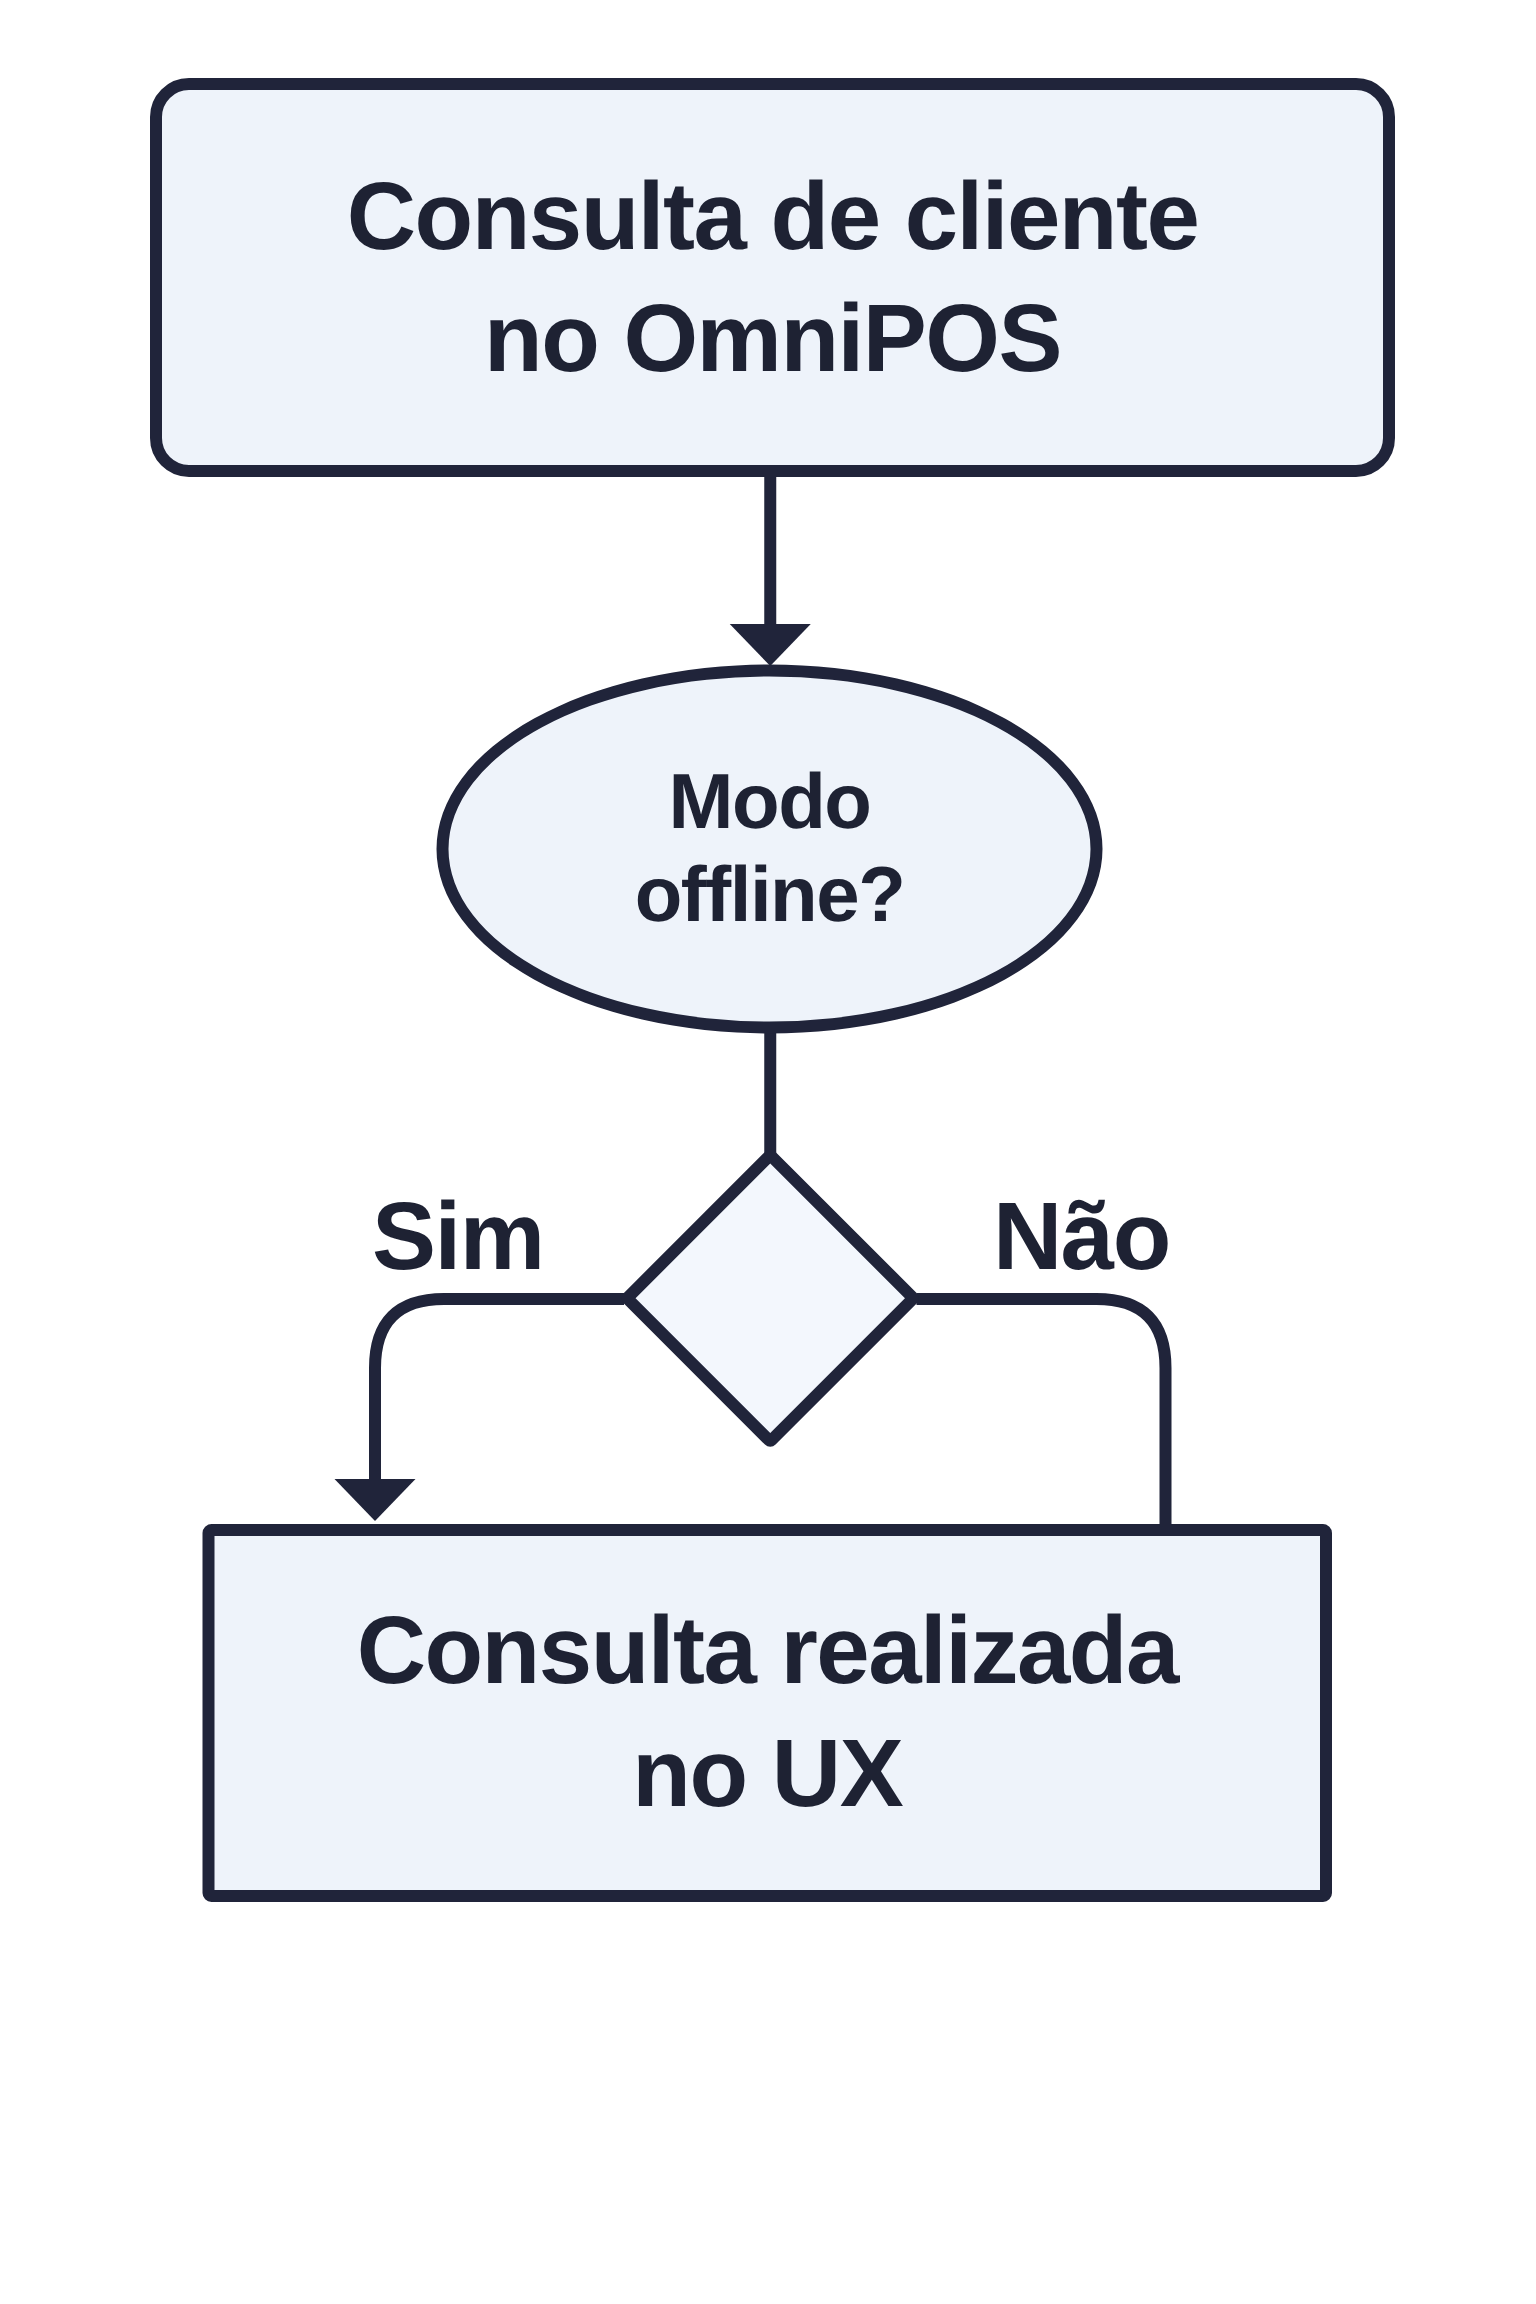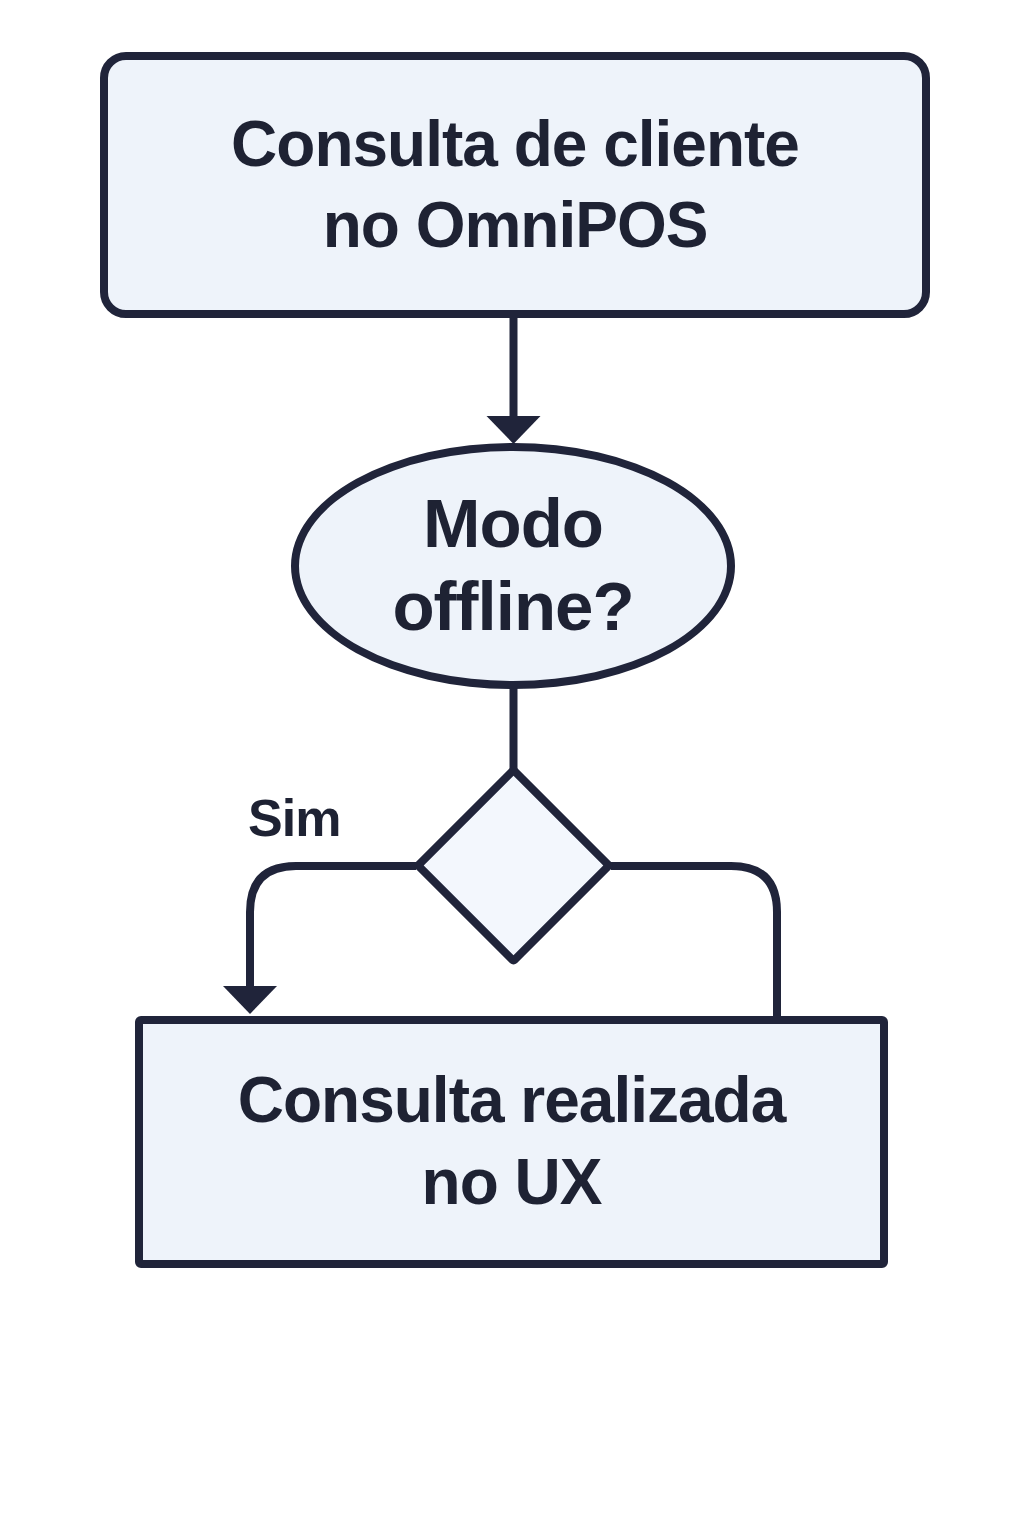--- a/index.html
+++ b/index.html
@@ -54,42 +54,42 @@
   .rect-node { border-radius: 26px; }
   .node-start {
     left: 100px; top: 52px;
     width: 830px; height: 266px;
     font-size: 64px; line-height: 1.26;
   }
   .node-decision {
     left: 291px; top: 443px;
     width: 444px; height: 246px;
     border-radius: 50%;
-    font-size: 69px; line-height: 1.2;
+    font-size: 52px; line-height: 1.2;
   }
   .decision-diamond {
     position: absolute;
     left: 442px; top: 794px;
     width: 143px; height: 143px;
     background: var(--diamond-fill);
     border: 8px solid var(--stroke);
     border-radius: 5px;
     transform: rotate(45deg);
   }
   .node-end {
     left: 135px; top: 1016px;
     width: 753px; height: 252px;
     border-radius: 6px;
     font-size: 64px; line-height: 1.28;
   }
   .edge-label {
     position: absolute;
     color: var(--text);
     font-weight: 700;
-    font-size: 52px;
+    font-size: 64px;
     line-height: 1;
     letter-spacing: -1px;
   }
   .edge-label-yes { left: 248px; top: 792px; }
   .edge-label-no  { left: 662px; top: 792px; }
 </style>
 </head>
 <body>
 
 <div class="canvas">
@@ -114,19 +114,20 @@
 
   <div class="node node-decision">
     <span>Modo
 offline?</span>
   </div>
 
   <div class="decision-diamond"></div>
 
   <div class="edge-label edge-label-yes">Sim</div>
 
+  <div class="edge-label edge-label-no">Não</div>
 
   <div class="node rect-node node-end">
     <span>Consulta realizada
 no UX</span>
   </div>
 
 </div>
 
 </body></html>

